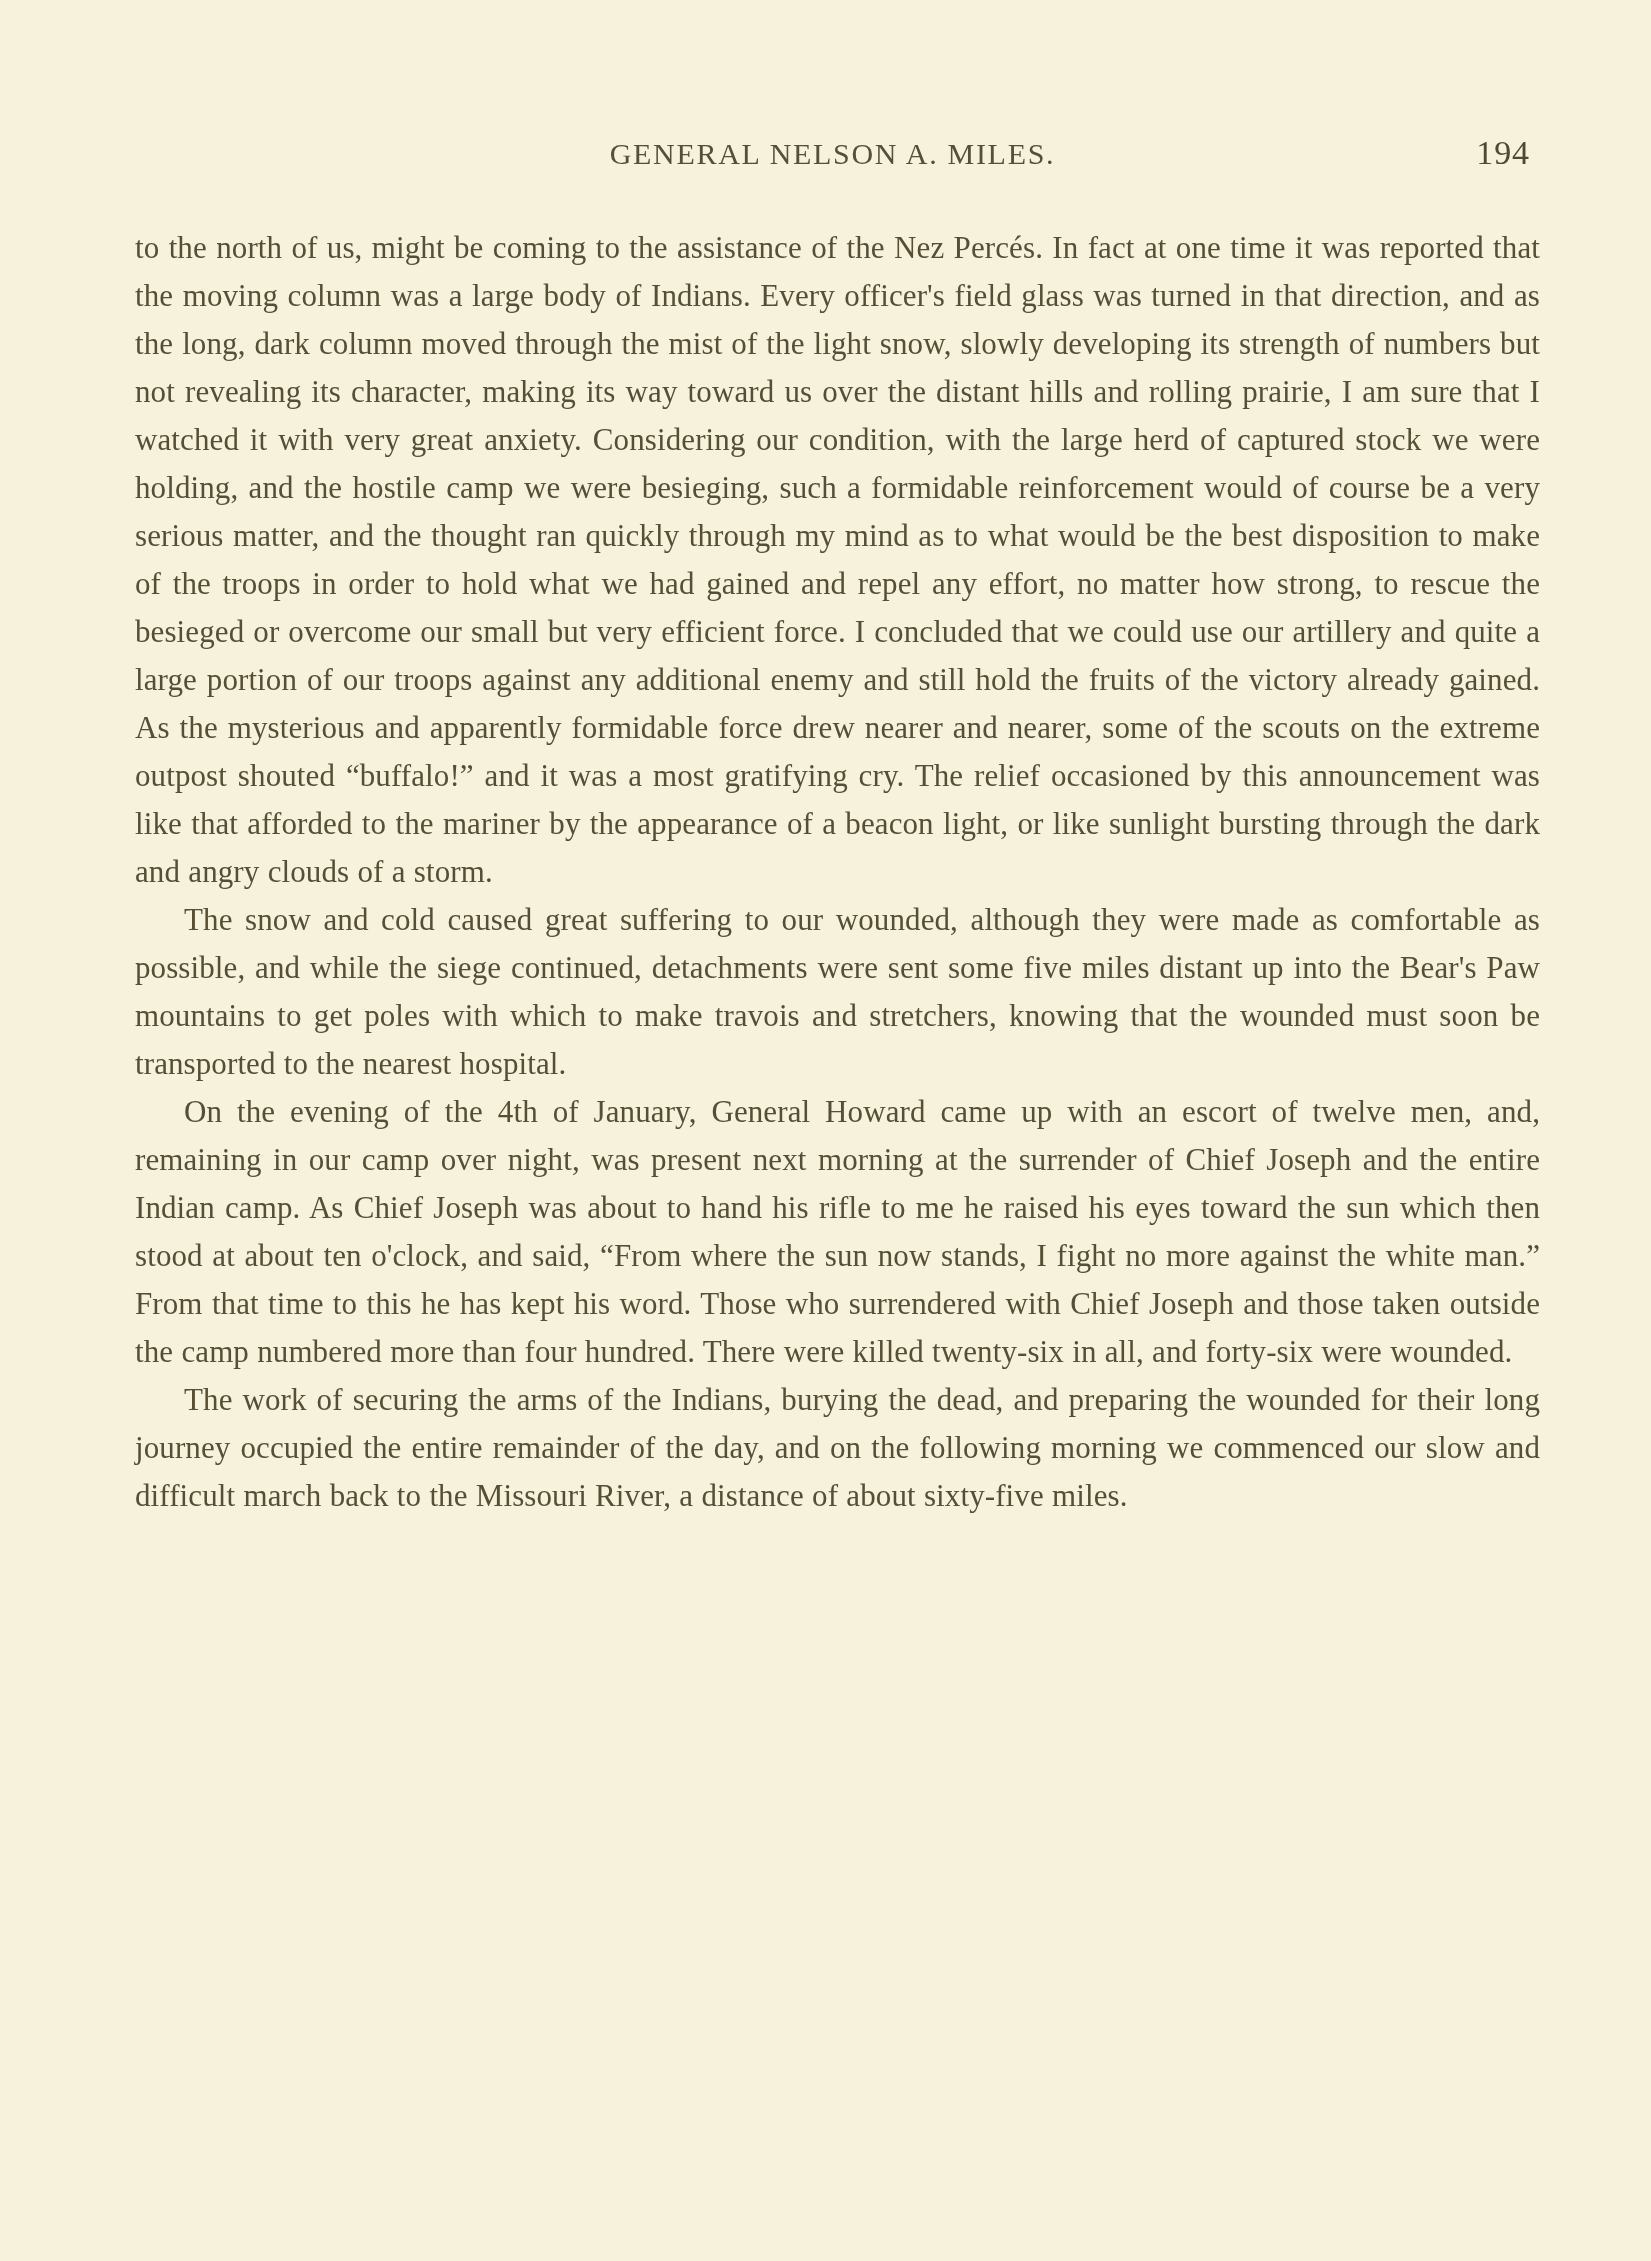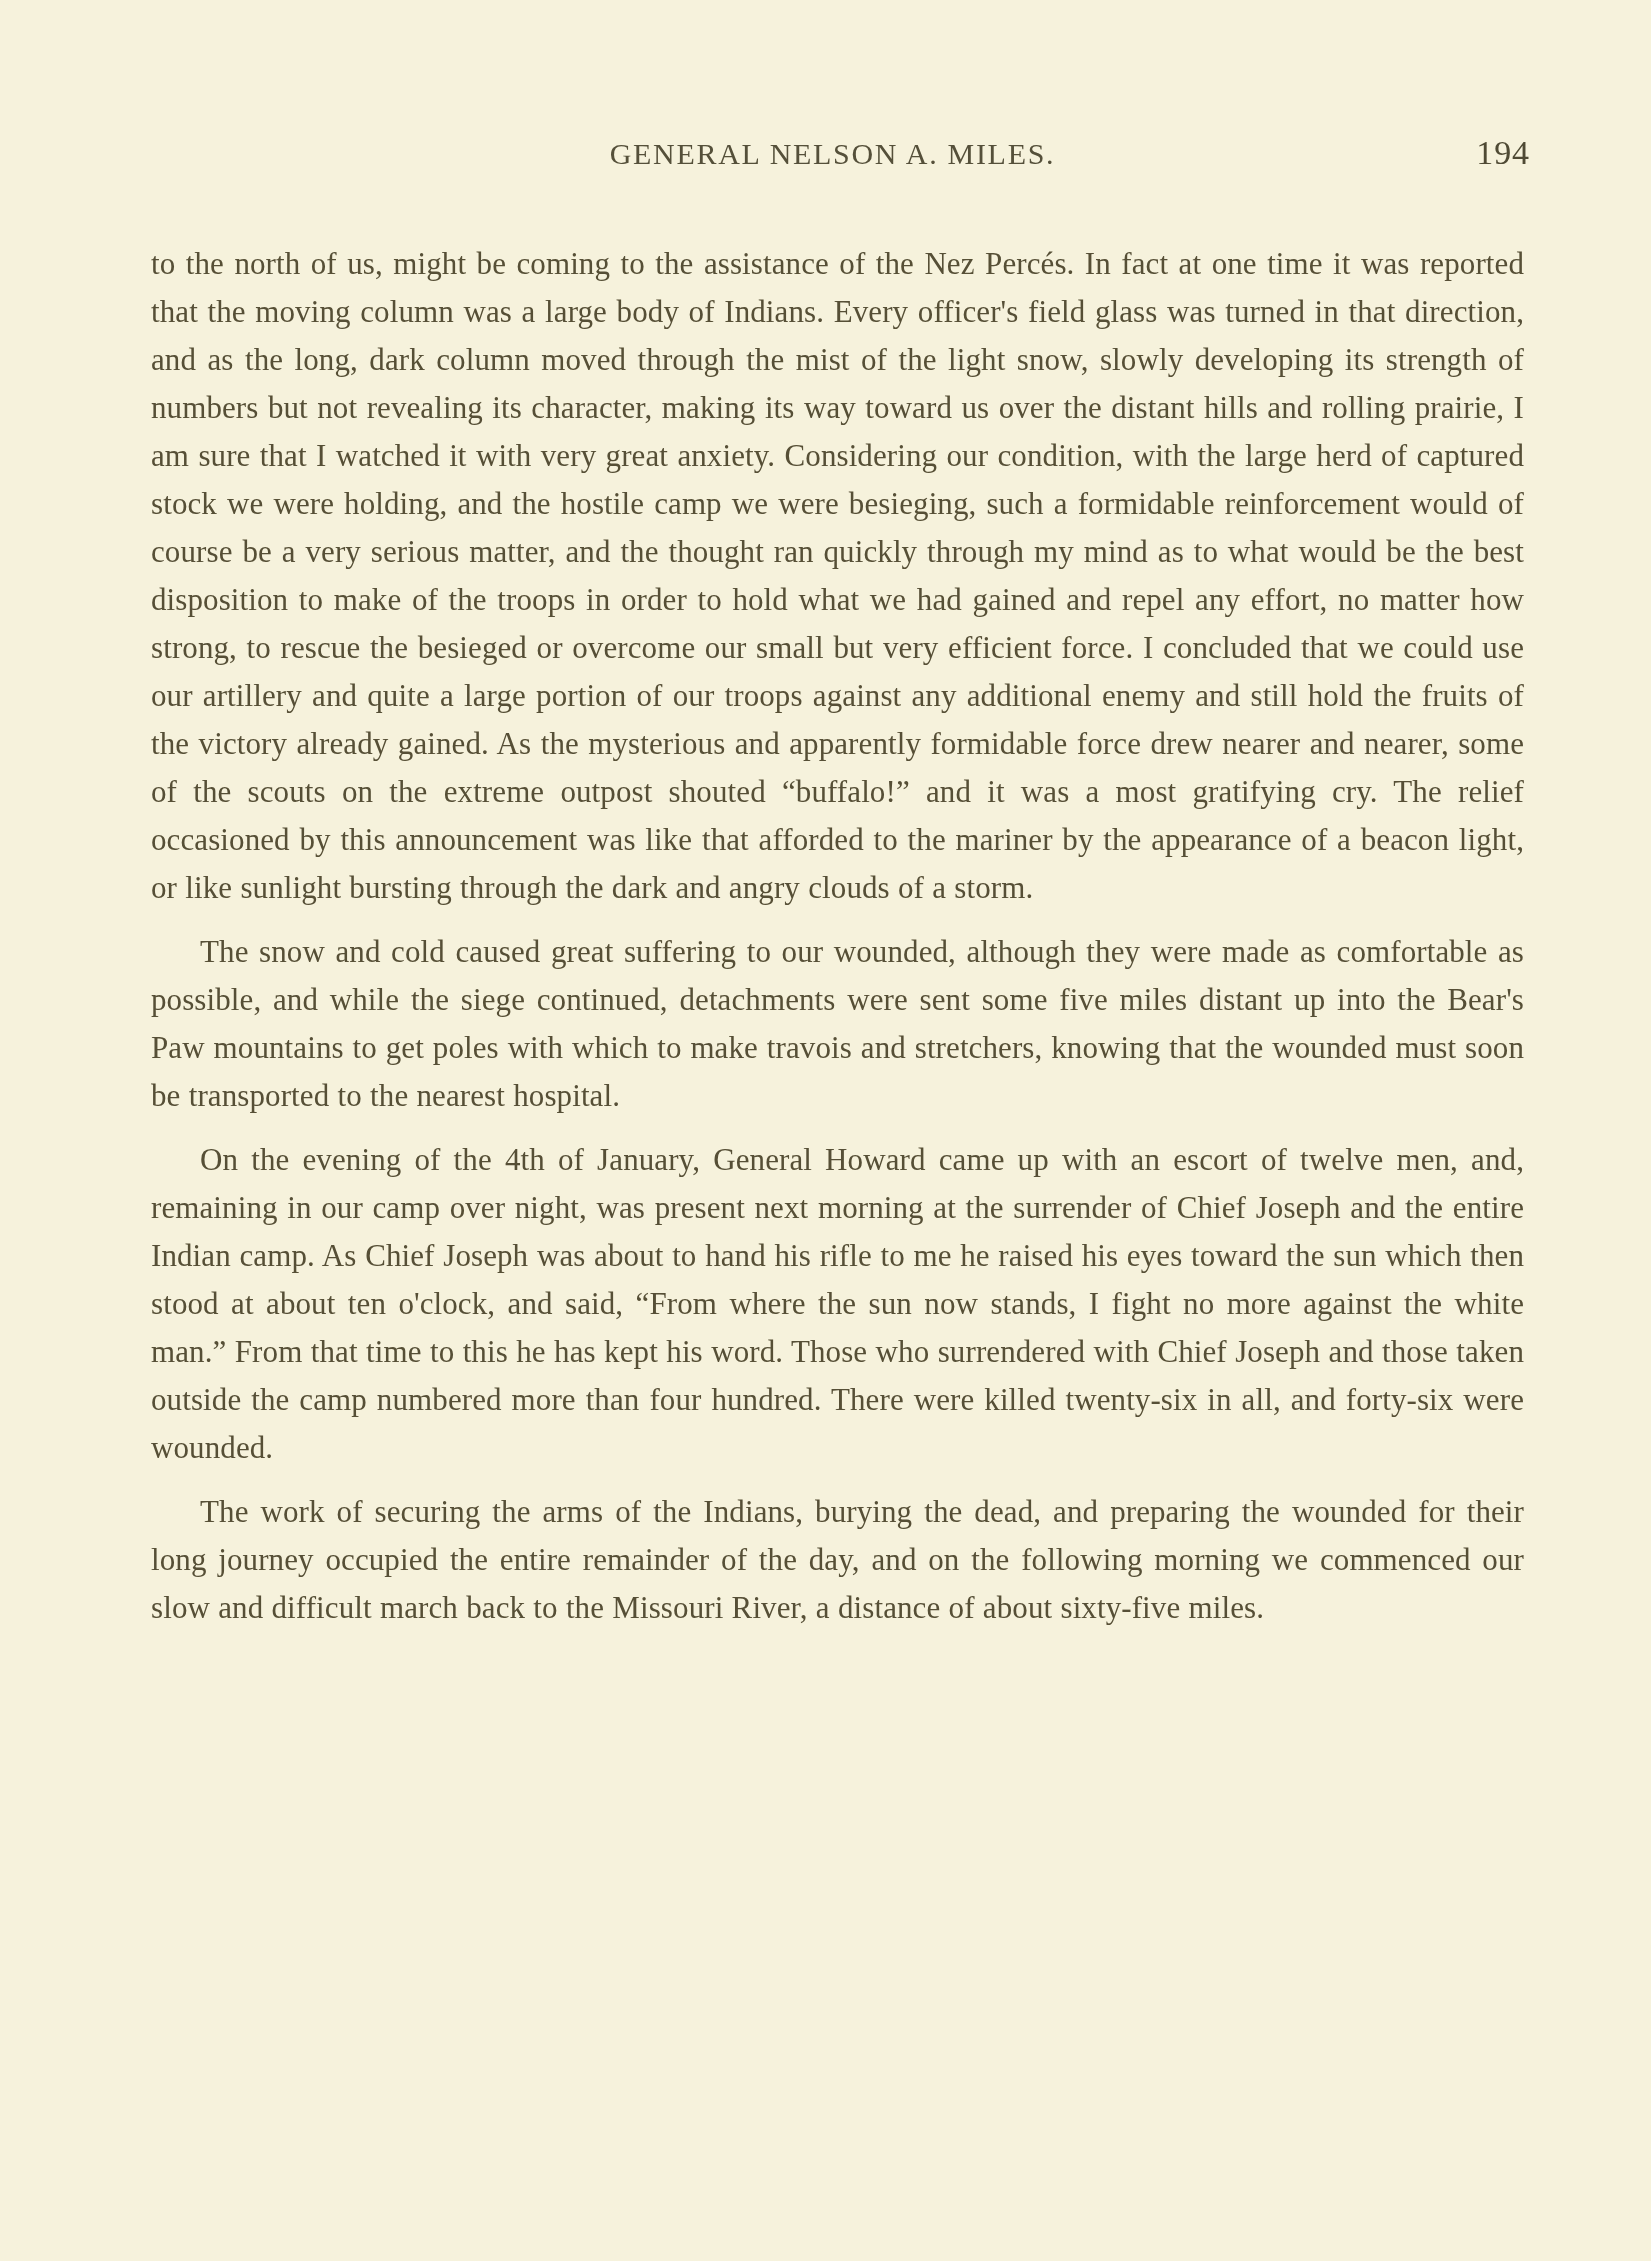--- a/index.html
+++ b/index.html
@@ -46,21 +46,21 @@
     color: #4f4a34;
     letter-spacing: 0.9px;
   }
   .content {
     position: absolute;
     top: 224px;
     left: 135px;
     width: 1405px;
   }
   p {
-    margin: 16px;
+    margin: 0;
     font-size: 31px;
     line-height: 48px;
     text-align: justify;
     text-justify: inter-word;
     color: #564f36;
     letter-spacing: 0.1px;
     word-spacing: 0.4px;
   }
   p.indent {
     text-indent: 49px;

